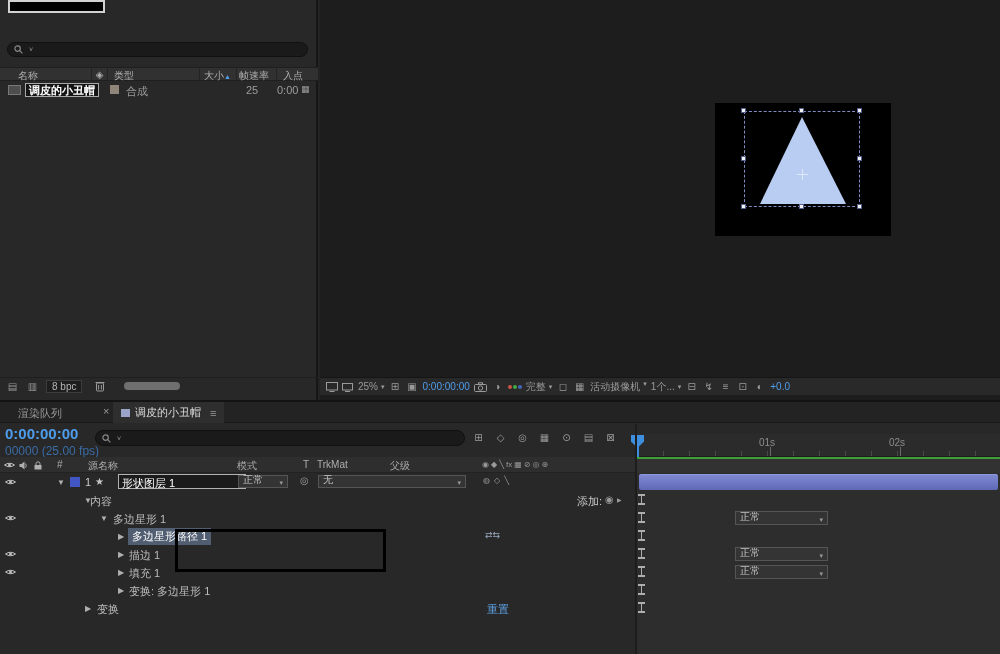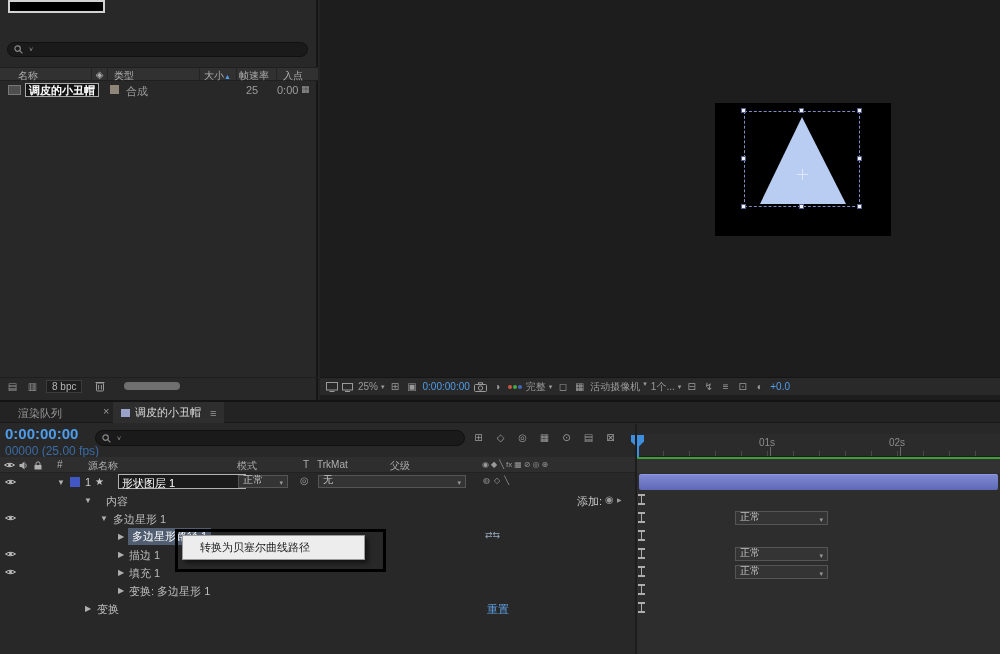--- a/index.html
+++ b/index.html
@@ -268,21 +268,21 @@
       </span>
     <div class="abs" style="left:483px;top:3px;display:flex;gap:4px;font-size:8px;color:#9a9a9a">
       <span>◍</span>
       <span>◇</span>
       <span>╲</span>
     </div>
   </div>
 
   <div class="abs" style="left:0;top:89px;width:636px;height:18px">
     <span class="expander" style="left:82px;top:5px">▼</span>
-    <span class="rowlabel" style="left:106px;top:3px">内容</span>
+    <span class="rowlabel" style="left:90px;top:3px">内容</span>
     <span class="abs" style="left:577px;top:3px;color:#c8c8c8"><span>添加:</span></span>
     <span class="abs glyph" style="left:605px;top:3px;font-size:10px">◉</span>
     <span class="abs glyph" style="left:617px;top:5px;font-size:6px">▶</span>
   </div>
 
   <div class="abs" style="left:0;top:107px;width:636px;height:18px">
     <span class="abs" style="left:5px;top:5px">
         <svg width="11" height="8">
           <path d="M0.5 4 Q5.5 0.5 10.5 4 Q5.5 7.5 0.5 4 Z" fill="none" stroke="#c0c0c0"></path>
           <circle cx="5.5" cy="4" r="1.5" fill="#c0c0c0"></circle>
@@ -345,18 +345,15 @@
     </span>
 
   <span class="ibeam" style="left:638px;top:92px"></span>
   <span class="ibeam" style="left:638px;top:110px"></span>
   <span class="ibeam" style="left:638px;top:128px"></span>
   <span class="ibeam" style="left:638px;top:146px"></span>
   <span class="ibeam" style="left:638px;top:164px"></span>
   <span class="ibeam" style="left:638px;top:182px"></span>
   <span class="ibeam" style="left:638px;top:200px"></span>
 
-  <div class="abs" style="left:182px;top:133px;width:183px;height:25px;background:#ededed;border:1px solid #9b9b9b;box-shadow:3px 3px 5px rgba(0,0,0,0.55);z-index:30;display:flex;align-items:center">
-    <span style="color:#1c1c1c;padding-left:17px">转换为贝塞尔曲线路径</span>
-  </div>
   <div class="abs" style="left:175px;top:127px;width:211px;height:43px;border:3px solid #000;z-index:31"></div>
 
 </div>
 
 </body></html>

